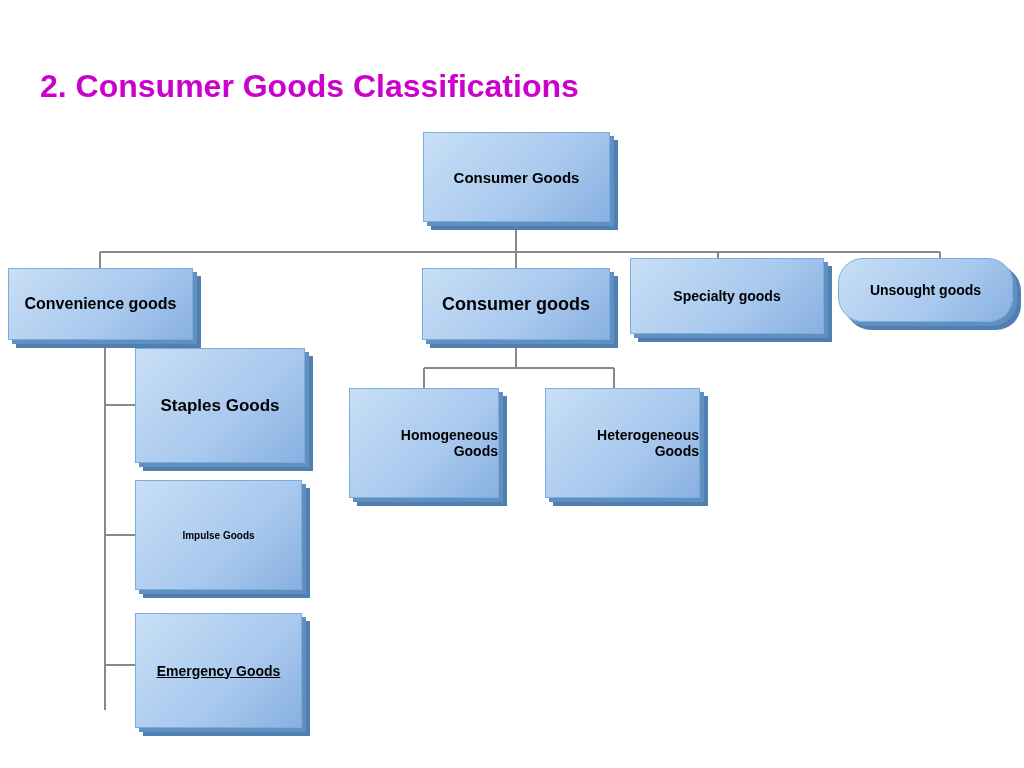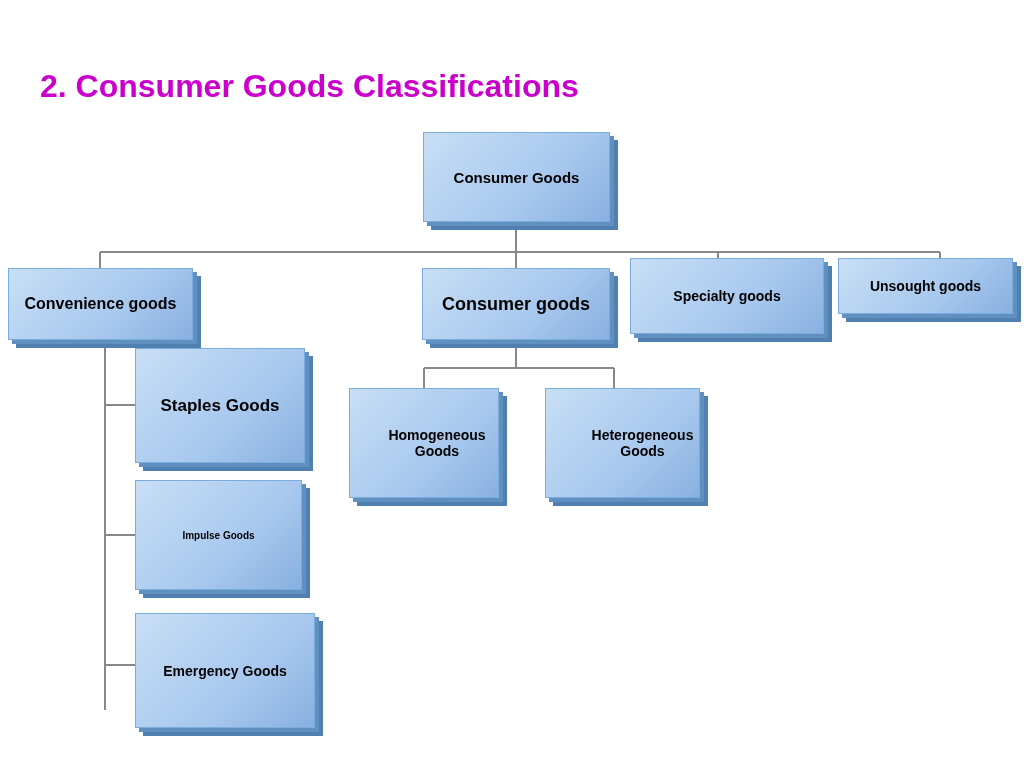--- a/index.html
+++ b/index.html
@@ -23,21 +23,21 @@
     }
 
     
     .box {
       position: absolute;
       background: linear-gradient(135deg, #c8dff5 0%, #a8c8ee 60%, #88b0e0 100%);
       border: 1px solid #7aadde;
       display: flex;
       align-items: center;
       justify-content: center;
-      text-align: center;
+      text-align: right;
       font-weight: bold;
       color: #000;
       
       box-shadow: 4px 4px 0px #6090c0, 8px 8px 0px #5080b0;
     }
 
     .box-small {
       font-size: 13px;
     }
     .box-medium {
@@ -95,33 +95,33 @@
 </div>
 
 <div class="box box-large" style="left:422px; top:268px; width:188px; height:72px;">
   <span>Consumer goods</span>
 </div>
 
 <div class="box box-medium" style="left:630px; top:258px; width:194px; height:76px; font-size:14px;">
   <span>Specialty goods</span>
 </div>
 
-<div class="box box-medium" style="left:838px; top:258px; width:175px; height:56px; font-size:14px;">
+<div class="box box-medium" style="left:838px; top:258px; width:175px; height:64px; font-size:14px;border-radius:25px;">
   <span>Unsought goods</span>
 </div>
 
 <div class="box box-medium" style="left:135px; top:348px; width:170px; height:115px; font-size:17px;">
   <span>Staples Goods</span>
 </div>
 
 <div class="box box-medium" style="left:135px; top:480px; width:167px; height:110px; font-size:10px;">
   <span>Impulse Goods</span>
 </div>
 
-<div class="box box-medium" style="left:135px; top:613px; width:180px; height:115px; font-size:14px;">
+<div class="box box-medium" style="left:135px; top:613px; width:167px; height:115px; font-size:14px;text-decoration:underline;">
   <span>Emergency Goods</span>
 </div>
 
 <div class="box box-small" style="left:349px; top:388px; width:150px; height:110px; font-size:14px;padding-left:26px;">
   <span>Homogeneous Goods</span>
 </div>
 
 <div class="box box-small" style="left:545px; top:388px; width:155px; height:110px; font-size:14px;padding-left:40px;">
   <span>Heterogeneous Goods</span>
 </div>

